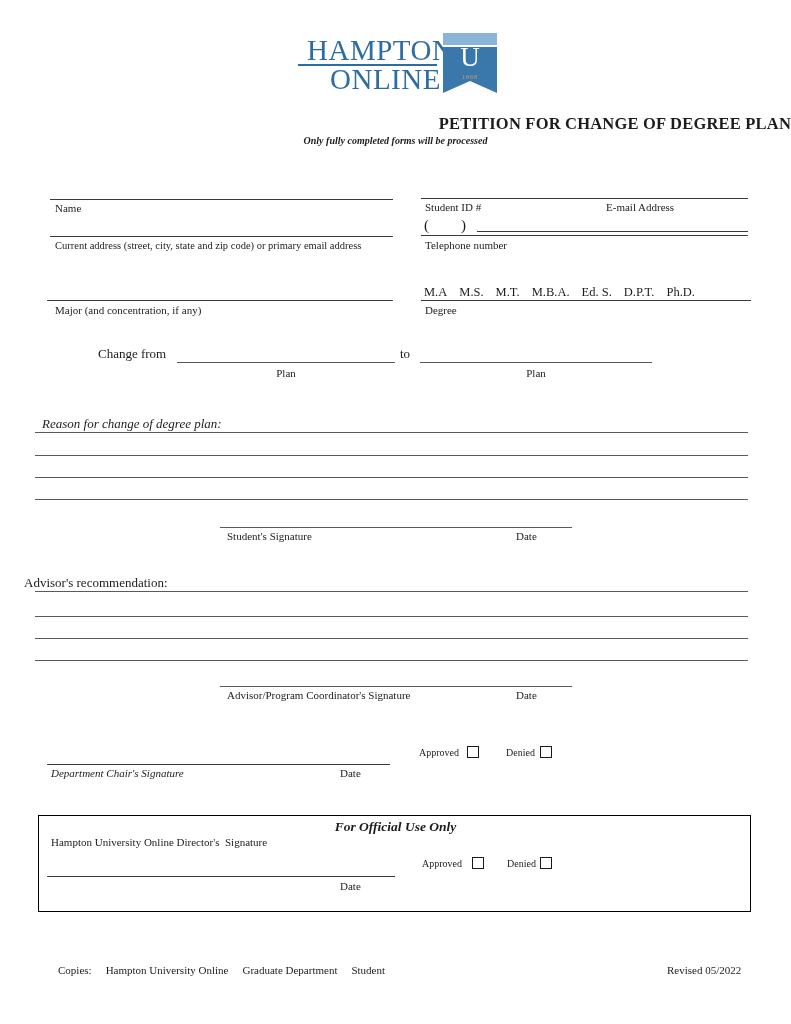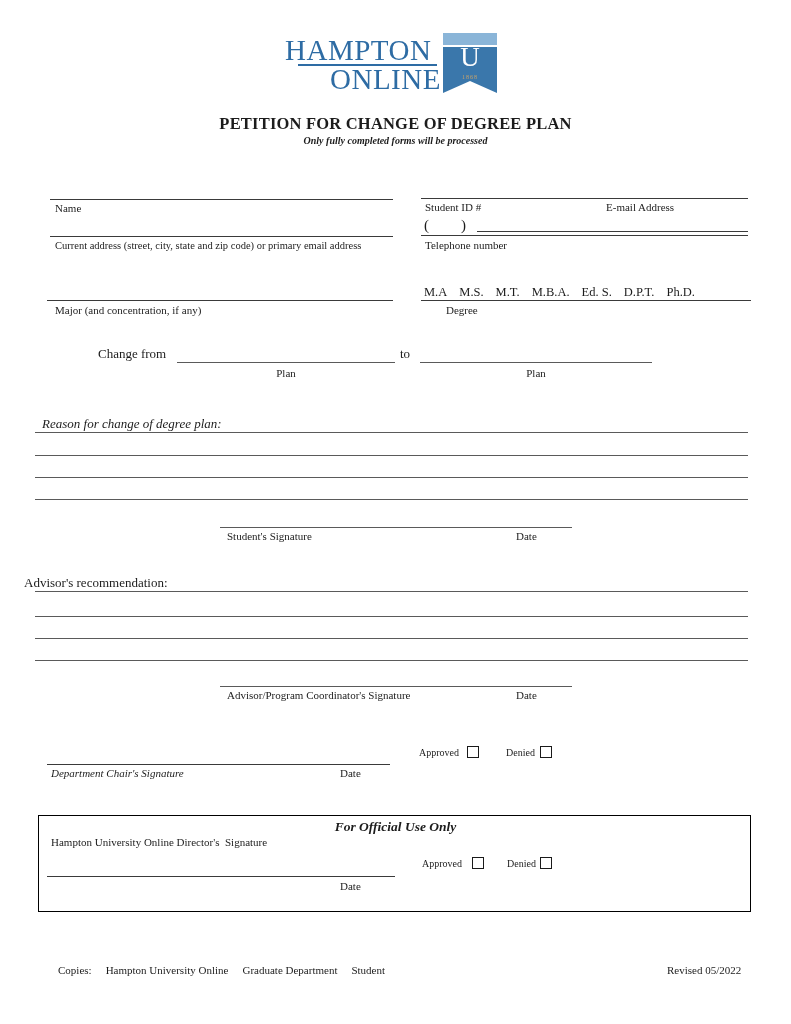--- a/index.html
+++ b/index.html
@@ -11,21 +11,21 @@
   .rule { position:absolute; height:1.4px; background:#3a3a3a; }
   .rule.soft { background:#5a5a5a; height:1.2px; }
   .lbl { position:absolute; font-size:11px; color:#1c1c1c; white-space:nowrap; }
   .lbl.small { font-size:10.5px; }
   .txt13 { position:absolute; font-size:13px; white-space:nowrap; }
   .cb {
     position:absolute; width:12px; height:12px; background:#fff;
     border:1.3px solid #1a1a1a; box-sizing:border-box;
   }
   .center-line { width:100%; text-align:center; position:absolute; left:0; }
-  .title { font-weight:bold; font-size:16.5px; letter-spacing:0.2px; }
+  .title { font-weight:bold; font-size:16.5px; letter-spacing:0.2px;text-align:right; }
   .subtitle { font-weight:bold; font-style:italic; font-size:10px; }
   
   .logo-word { position:absolute; color:#2e6ca4; font-size:29px; line-height:1; letter-spacing:0.5px; }
   .logo-underline { position:absolute; height:2px; background:#2e6ca4; }
   .badge {
     position:absolute; left:443px; top:33px; width:54px; height:60px;
     background:#3a77ab;
     clip-path:polygon(0 0, 100% 0, 100% 100%, 50% 80%, 0 100%);
   }
   .badge-band {
@@ -50,21 +50,21 @@
   .official-box {
     position:absolute; left:38px; top:815px; width:713px; height:97px;
     border:1.5px solid #000; box-sizing:border-box;
   }
 </style>
 </head>
 <body>
 
 <div class="page">
 
-  <span class="logo-word" style="left:285px; top:36px;">HAMPTON</span>
+  <span class="logo-word" style="left:307px; top:36px;">HAMPTON</span>
   <div class="logo-underline" style="left:298px; top:64px; width:139px;"></div>
   <span class="logo-word" style="left:330px; top:65px;">ONLINE</span>
   <div class="badge">
     <div class="badge-band"></div>
     <span class="badge-u">U</span>
     <span class="badge-year">1868</span>
   </div>
 
   <div class="center-line title" style="top:114px;">PETITION FOR CHANGE OF DEGREE PLAN</div>
   <div class="center-line subtitle" style="top:135px;">Only fully completed forms will be processed</div>
@@ -89,21 +89,21 @@
   <div class="degree-row">
     <span>M.A</span>
     <span>M.S.</span>
     <span>M.T.</span>
     <span>M.B.A.</span>
     <span>Ed. S.</span>
     <span>D.P.T.</span>
     <span>Ph.D.</span>
   </div>
   <div class="rule" style="left:421px; top:300px; width:330px;"></div>
-  <span class="lbl" style="left:446px; top:304px;text-align:center;">Degree</span>
+  <span class="lbl" style="left:425px; top:304px;text-align:center;">Degree</span>
 
   <div class="rule" style="left:47px; top:300px; width:346px;"></div>
   <span class="lbl" style="left:55px; top:304px;">Major (and concentration, if any)</span>
 
   <span class="txt13" style="left:98px; top:346px;">Change from</span>
   <div class="rule soft" style="left:177px; top:362px; width:218px;"></div>
   <span class="txt13" style="left:400px; top:346px;">to</span>
   <div class="rule soft" style="left:420px; top:362px; width:232px;"></div>
   <span class="plan-lbl" style="left:177px; top:367px; width:218px;">Plan</span>
   <span class="plan-lbl" style="left:420px; top:367px; width:232px;">Plan</span>

